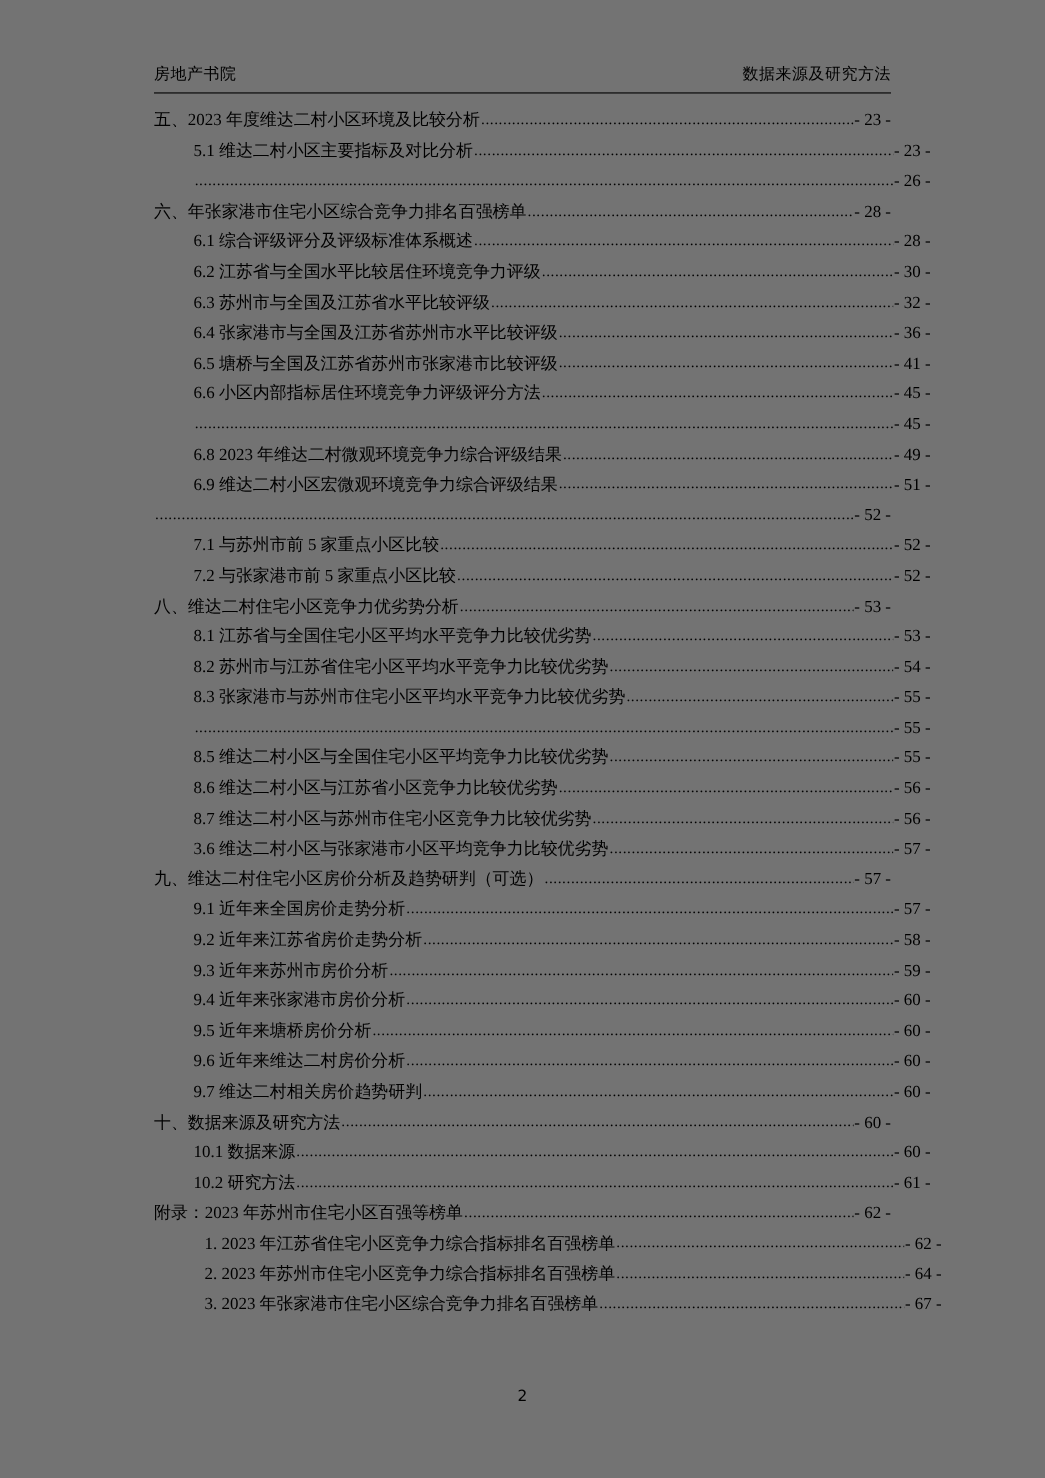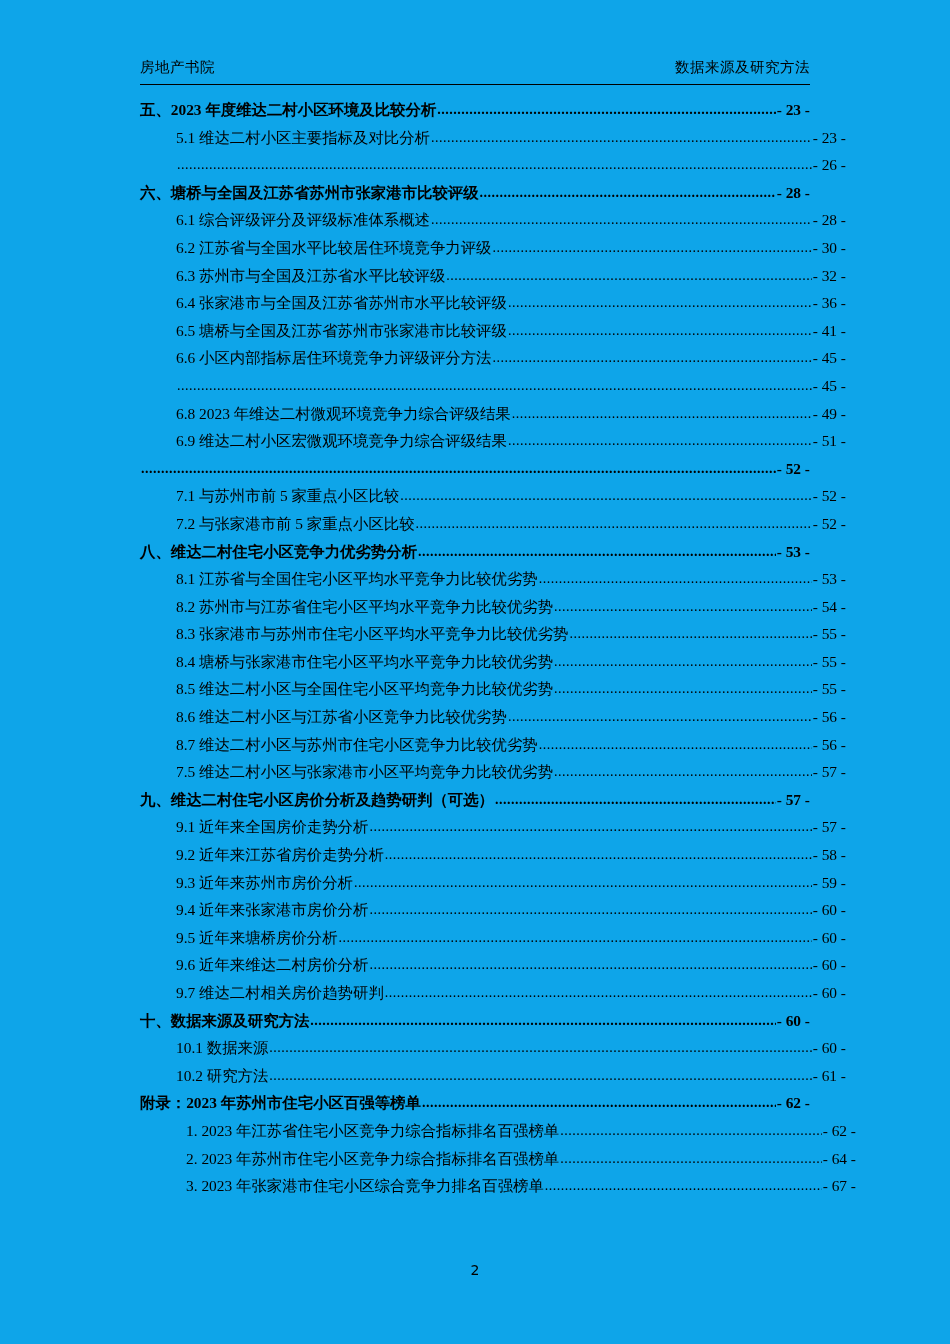--- a/index.html
+++ b/index.html
@@ -9,21 +9,21 @@
   }
   body {
     font-family: "Liberation Serif", "DejaVu Serif", serif;
     color: #000000;
   }
   .page {
     position: relative;
     width: 950px;
     height: 1344px;
     margin: 0 auto;
-    background: #0ea5e9;
+    background: #737373;
     box-sizing: border-box;
     overflow: hidden;
   }
   .header {
     position: absolute;
     top: 58px;
     left: 140px;
     right: 140px;
     display: flex;
     justify-content: space-between;
@@ -66,21 +66,21 @@
     color: #000;
     position: relative;
     top: -1px;
   }
   .toc-row .page-no {
     flex: 0 0 auto;
     font-size: 15.4px;
   }
   
   .lvl1 {
-    font-weight: bold;
+    font-weight: normal;
     padding-left: 0px;
   }
   .lvl2 {
     font-weight: normal;
     padding-left: 36px;
   }
   .lvl2b {
     font-weight: normal;
     padding-left: 46px;
   }
@@ -114,21 +114,21 @@
       <div class="toc-row lvl2">
         <span class="label">5.1  维达二村小区主要指标及对比分析</span>
         <span class="dots">........................................................................................................................................................................................................</span>
         <span class="page-no">- 23 -</span>
       </div>
       <div class="toc-row lvl2">
         <span class="dots">........................................................................................................................................................................................................</span>
         <span class="page-no">- 26 -</span>
       </div>
       <div class="toc-row lvl1">
-        <span class="label">六、塘桥与全国及江苏省苏州市张家港市比较评级</span>
+        <span class="label">六、年张家港市住宅小区综合竞争力排名百强榜单</span>
         <span class="dots">........................................................................................................................................................................................................</span>
         <span class="page-no">- 28 -</span>
       </div>
       <div class="toc-row lvl2">
         <span class="label">6.1  综合评级评分及评级标准体系概述</span>
         <span class="dots">........................................................................................................................................................................................................</span>
         <span class="page-no">- 28 -</span>
       </div>
       <div class="toc-row lvl2">
         <span class="label">6.2  江苏省与全国水平比较居住环境竞争力评级</span>
@@ -197,41 +197,40 @@
         <span class="label">8.2  苏州市与江苏省住宅小区平均水平竞争力比较优劣势</span>
         <span class="dots">........................................................................................................................................................................................................</span>
         <span class="page-no">- 54 -</span>
       </div>
       <div class="toc-row lvl2">
         <span class="label">8.3  张家港市与苏州市住宅小区平均水平竞争力比较优劣势</span>
         <span class="dots">........................................................................................................................................................................................................</span>
         <span class="page-no">- 55 -</span>
       </div>
       <div class="toc-row lvl2">
-        <span class="label">8.4  塘桥与张家港市住宅小区平均水平竞争力比较优劣势</span>
         <span class="dots">........................................................................................................................................................................................................</span>
         <span class="page-no">- 55 -</span>
       </div>
       <div class="toc-row lvl2">
         <span class="label">8.5  维达二村小区与全国住宅小区平均竞争力比较优劣势</span>
         <span class="dots">........................................................................................................................................................................................................</span>
         <span class="page-no">- 55 -</span>
       </div>
       <div class="toc-row lvl2">
         <span class="label">8.6  维达二村小区与江苏省小区竞争力比较优劣势</span>
         <span class="dots">........................................................................................................................................................................................................</span>
         <span class="page-no">- 56 -</span>
       </div>
       <div class="toc-row lvl2">
         <span class="label">8.7  维达二村小区与苏州市住宅小区竞争力比较优劣势</span>
         <span class="dots">........................................................................................................................................................................................................</span>
         <span class="page-no">- 56 -</span>
       </div>
       <div class="toc-row lvl2">
-        <span class="label">7.5  维达二村小区与张家港市小区平均竞争力比较优劣势</span>
+        <span class="label">3.6  维达二村小区与张家港市小区平均竞争力比较优劣势</span>
         <span class="dots">........................................................................................................................................................................................................</span>
         <span class="page-no">- 57 -</span>
       </div>
       <div class="toc-row lvl1">
         <span class="label">九、维达二村住宅小区房价分析及趋势研判（可选）</span>
         <span class="dots">........................................................................................................................................................................................................</span>
         <span class="page-no">- 57 -</span>
       </div>
       <div class="toc-row lvl2">
         <span class="label">9.1  近年来全国房价走势分析</span>

